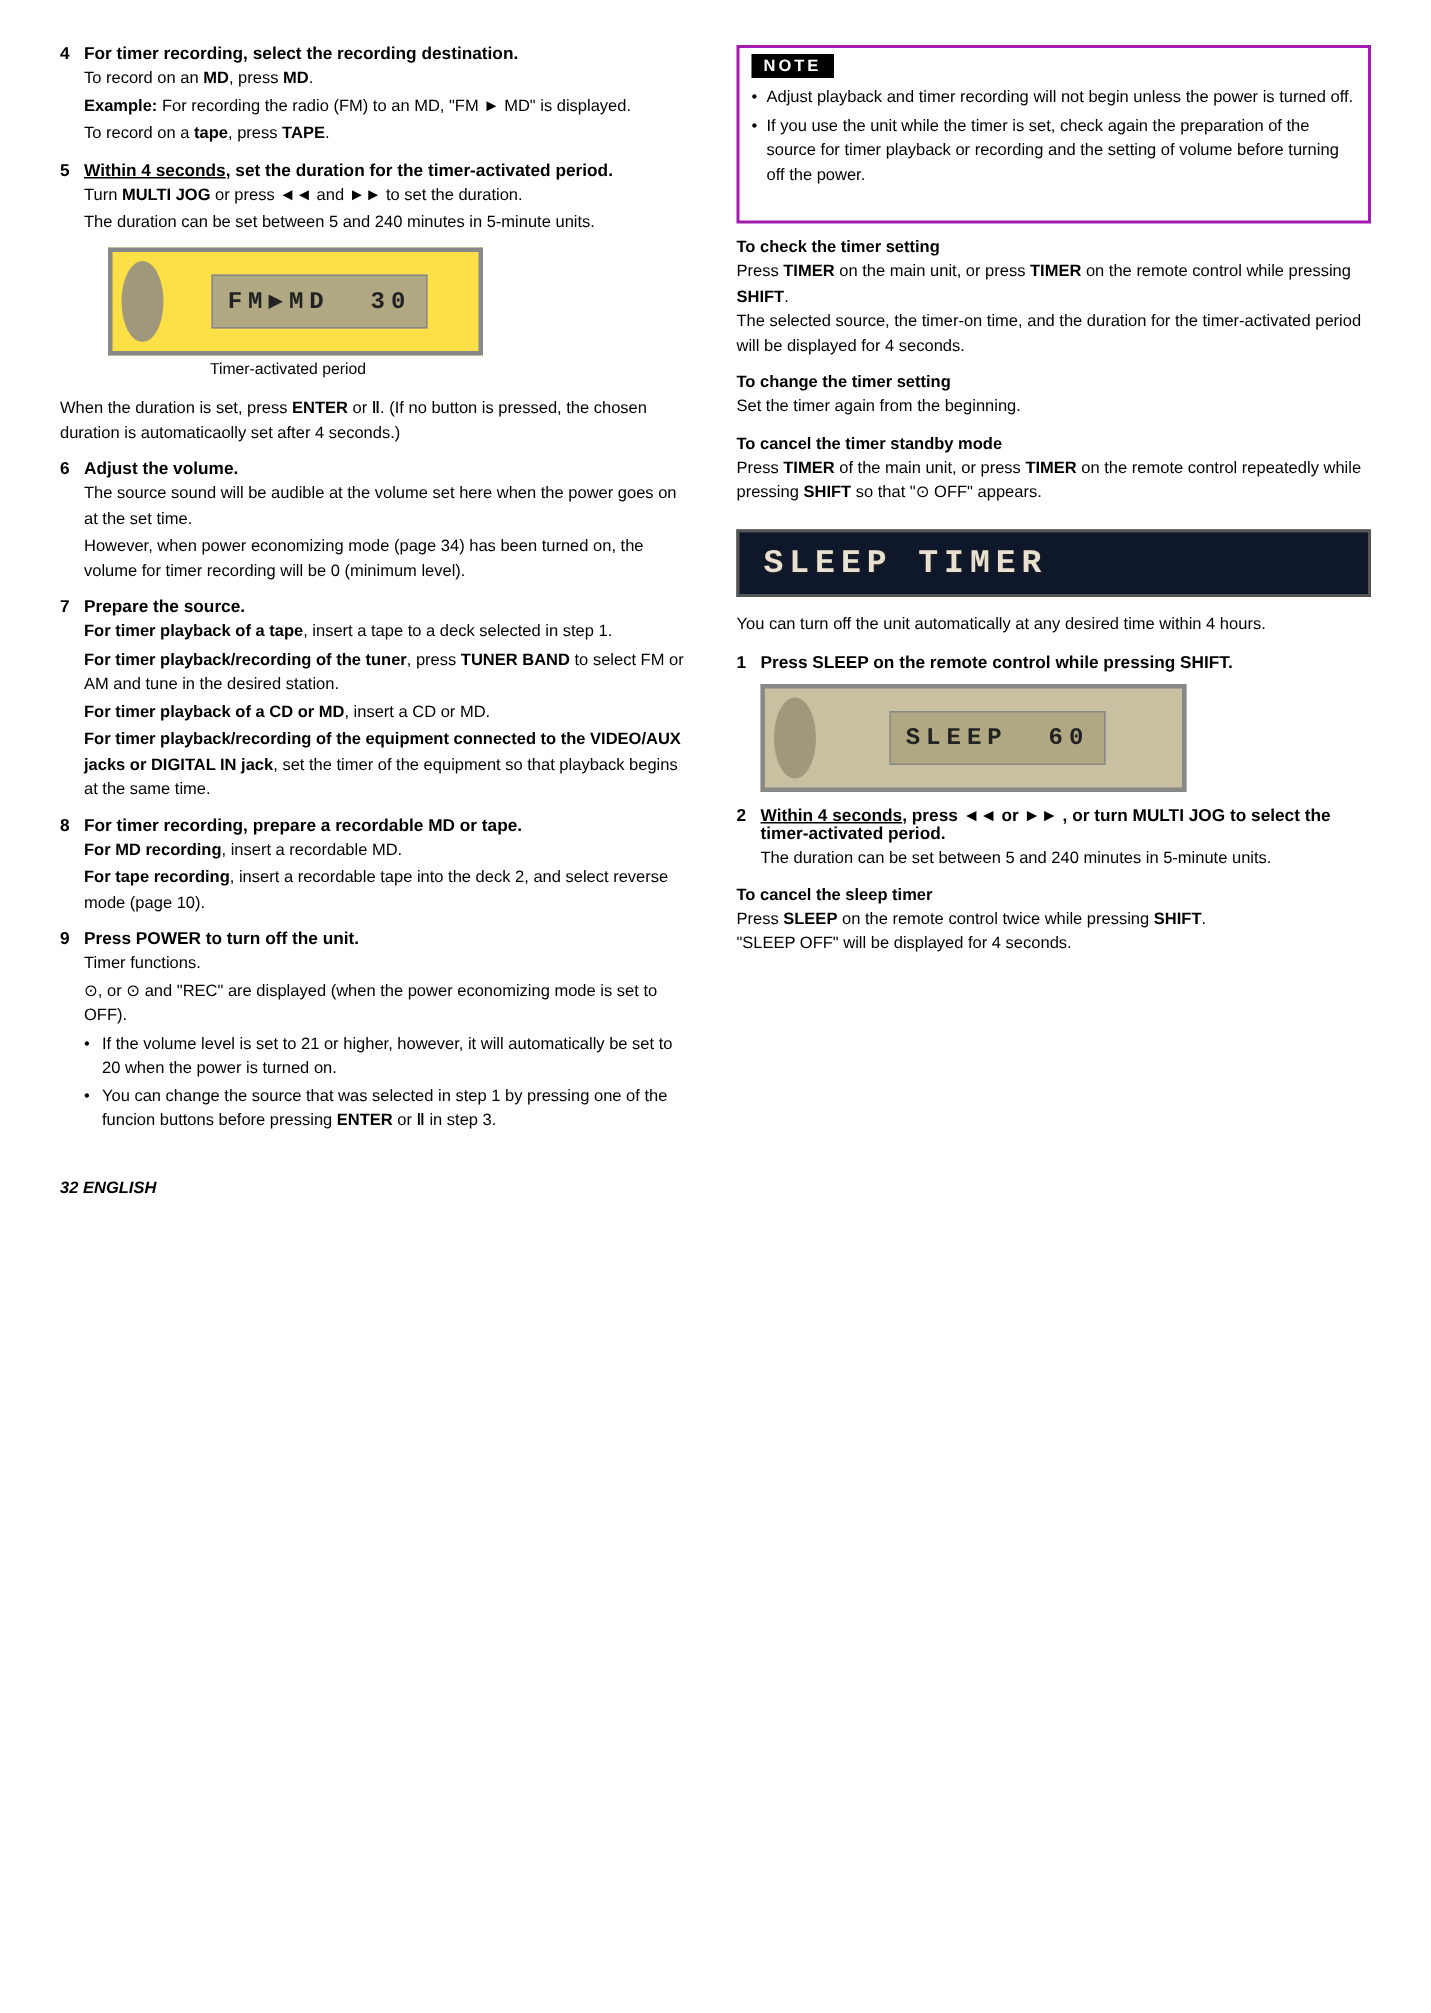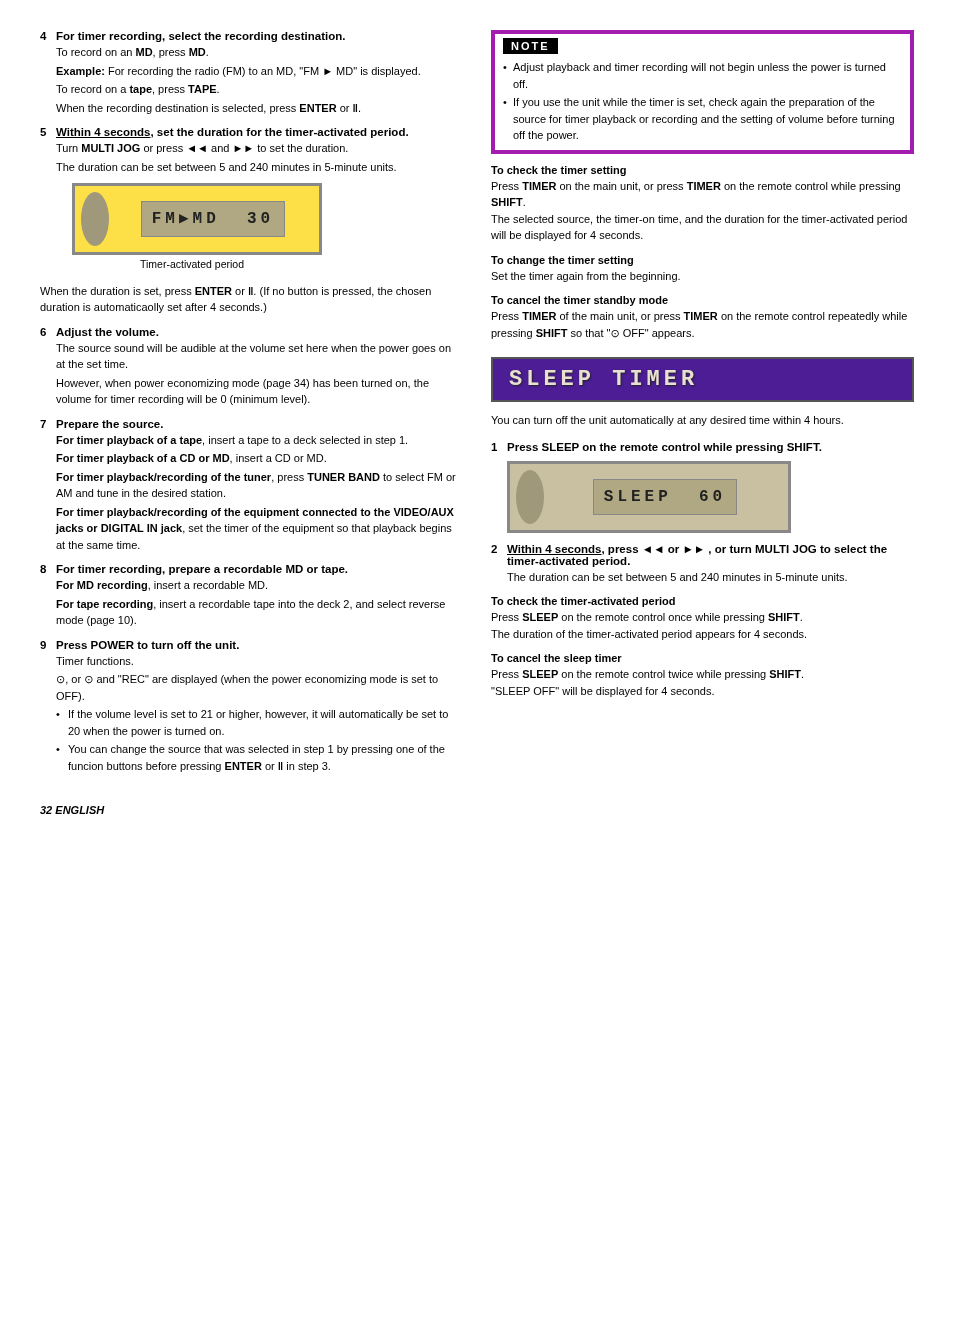--- a/index.html
+++ b/index.html
@@ -58,22 +58,22 @@
     .underline { text-decoration: underline; }
     .display-caption {
       font-size: 10.5px;
       margin-left: 16px;
       margin-bottom: 6px;
       text-align: center;
       width: 240px;
     }
     
     .note-box {
-      border: 4px solid #a21caf;
-      padding: 4px 8px 4px 8px;
+      border: 2px solid #a21caf;
+      padding: 4px 8px 20px 8px;
       margin-bottom: 10px;
     }
     .note-box ul {
       list-style: none;
       padding: 0;
     }
     .note-box ul li {
       padding-left: 10px;
       position: relative;
       line-height: 1.5;
@@ -202,21 +202,20 @@
 
     <div class="step">
       <div class="step-title">
         <span class="step-num">4</span>
         <span class="step-text">For timer recording, select the recording destination.</span>
       </div>
       <div class="step-body">
         <p>To record on an <span class="bold">MD</span>, press <span class="bold">MD</span>.</p>
         <p><span class="bold">Example:</span> For recording the radio (FM) to an MD, "FM ► MD" is displayed.</p>
         <p>To record on a <span class="bold">tape</span>, press <span class="bold">TAPE</span>.</p>
-        <p>When the recording destination is selected, press <span class="bold">ENTER</span> or <span class="bold">‖</span>.</p>
       </div>
     </div>
 
     <div class="step">
       <div class="step-title">
         <span class="step-num">5</span>
         <span class="step-text"><span class="underline">Within 4 seconds</span>, set the duration for the timer-activated period.</span>
       </div>
       <div class="step-body">
         <p>Turn <span class="bold">MULTI JOG</span> or press <span class="bold">◄◄</span> and <span class="bold">►►</span> to set the duration.</p>
@@ -244,22 +243,22 @@
       </div>
     </div>
 
     <div class="step">
       <div class="step-title">
         <span class="step-num">7</span>
         <span class="step-text">Prepare the source.</span>
       </div>
       <div class="step-body">
         <p><span class="bold">For timer playback of a tape</span>, insert a tape to a deck selected in step 1.</p>
+        <p><span class="bold">For timer playback/recording of the tuner</span>, press <span class="bold">TUNER BAND</span> to select FM or AM and tune in the desired station.</p>
         <p><span class="bold">For timer playback of a CD or MD</span>, insert a CD or MD.</p>
-        <p><span class="bold">For timer playback/recording of the tuner</span>, press <span class="bold">TUNER BAND</span> to select FM or AM and tune in the desired station.</p>
         <p><span class="bold">For timer playback/recording of the equipment connected to the VIDEO/AUX jacks or DIGITAL IN jack</span>, set the timer of the equipment so that playback begins at the same time.</p>
       </div>
     </div>
 
     <div class="step">
       <div class="step-title">
         <span class="step-num">8</span>
         <span class="step-text">For timer recording, prepare a recordable MD or tape.</span>
       </div>
       <div class="step-body">
@@ -307,21 +306,21 @@
       <div class="sub-section-title">To change the timer setting</div>
       <p>Set the timer again from the beginning.</p>
     </div>
 
     <div class="sub-section">
       <div class="sub-section-title">To cancel the timer standby mode</div>
       <p>Press <span class="bold">TIMER</span> of the main unit, or press <span class="bold">TIMER</span> on the remote control repeatedly while pressing <span class="bold">SHIFT</span> so that "⊙ OFF" appears.</p>
     </div>
 
     <div style="margin: 16px 0 10px 0;">
-      <div style="background: #4c1d95; border: 2px solid #555; padding: 8px 16px; display:inline-block; width: 100%;">
+      <div style="background: #0f172a; border: 2px solid #555; padding: 8px 16px; display:inline-block; width: 100%;">
         <span style="font-size:22px; font-weight:bold; font-family:'Courier New',monospace; color:#e8e0d0; letter-spacing:4px; text-shadow: 1px 1px 2px #222;">SLEEP TIMER</span>
       </div>
     </div>
 
     <p style="margin-bottom:12px;">You can turn off the unit automatically at any desired time within 4 hours.</p>
 
     <div class="step">
       <div class="step-title">
         <span class="step-num">1</span>
         <span class="step-text">Press SLEEP on the remote control while pressing SHIFT.</span>
@@ -337,24 +336,20 @@
     <div class="step">
       <div class="step-title">
         <span class="step-num">2</span>
         <span class="step-text"><span class="underline">Within 4 seconds</span>, press <span class="bold">◄◄</span> or <span class="bold">►►</span> , or turn <span class="bold">MULTI JOG</span> to select the timer-activated period.</span>
       </div>
       <div class="step-body">
         <p>The duration can be set between 5 and 240 minutes in 5-minute units.</p>
       </div>
     </div>
 
-    <div class="sub-section">
-      <div class="sub-section-title">To check the timer-activated period</div>
-      <p>Press <span class="bold">SLEEP</span> on the remote control once while pressing <span class="bold">SHIFT</span>.<br>The duration of the timer-activated period appears for 4 seconds.</p>
-    </div>
 
     <div class="sub-section">
       <div class="sub-section-title">To cancel the sleep timer</div>
       <p>Press <span class="bold">SLEEP</span> on the remote control twice while pressing <span class="bold">SHIFT</span>.<br>"SLEEP OFF" will be displayed for 4 seconds.</p>
     </div>
 
   </div>
 </div>
 
 </body></html>

